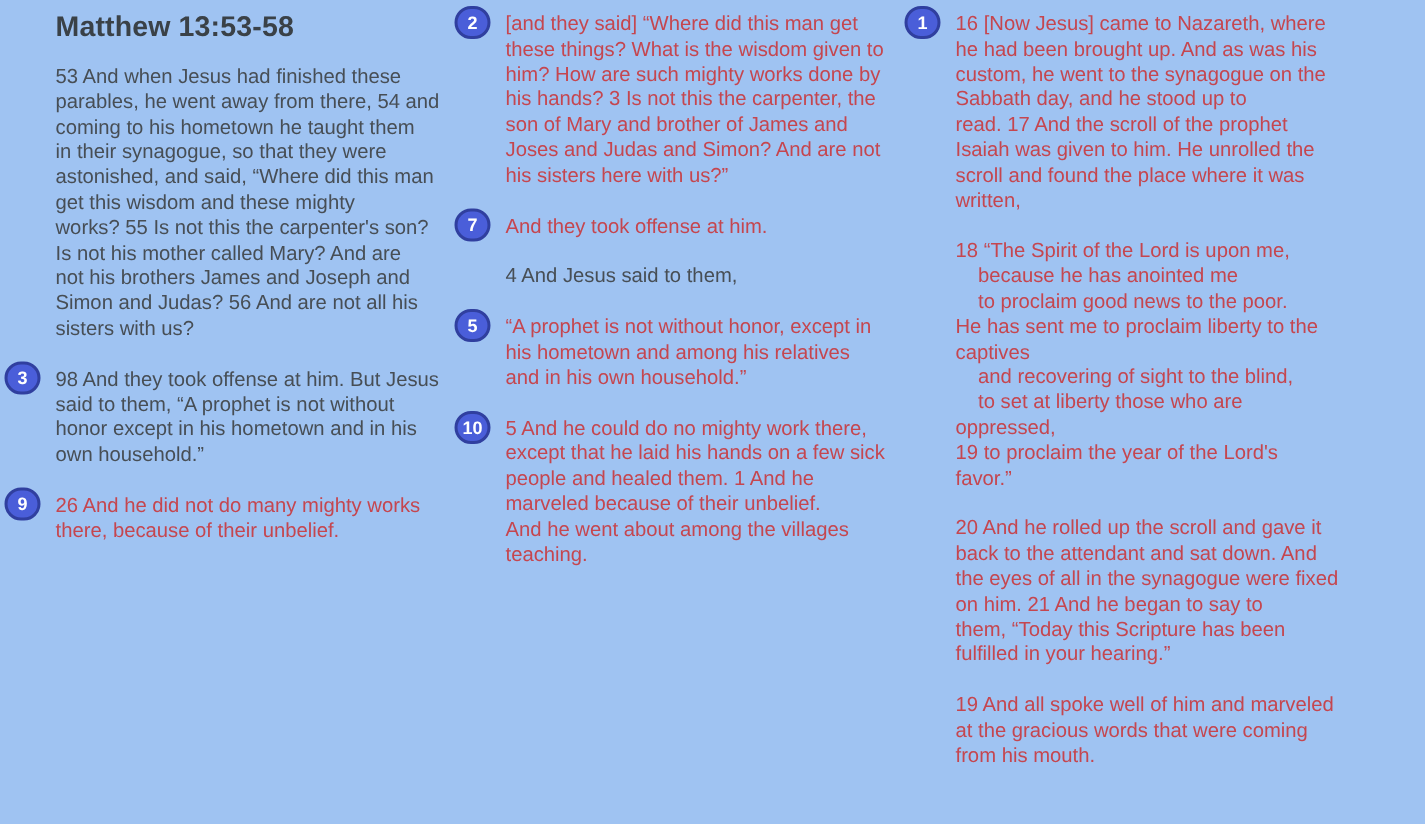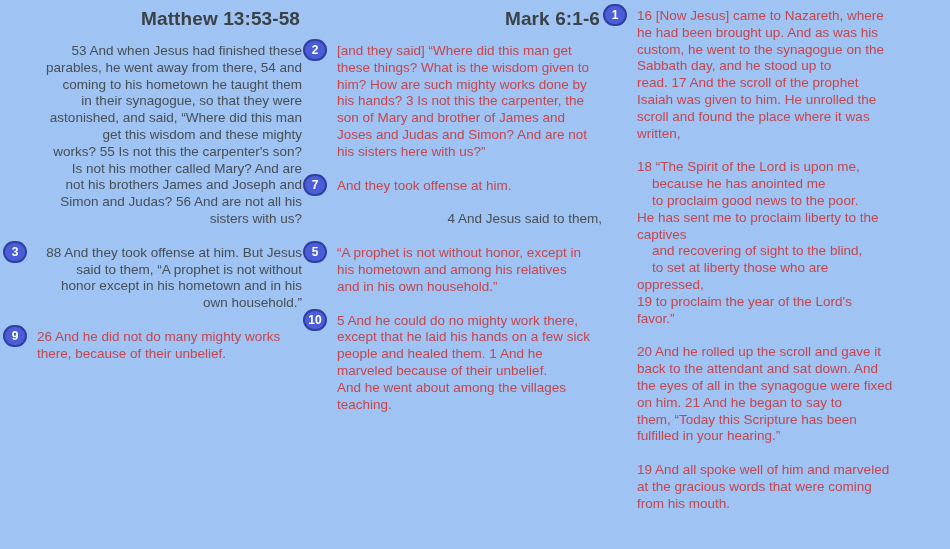--- a/index.html
+++ b/index.html
@@ -20,31 +20,30 @@
     width: 300px;
     box-sizing: border-box;
     padding-left: 37px;
   }
   .col-title {
     margin: 0 0 13px 0;
     font-size: 19px;
     font-weight: 700;
     color: var(--heading-text, #3a4147);
     letter-spacing: 0.1px;
-    text-align: right;
   }
   .para {
     position: relative;
     margin: 0 0 17px 0;
     width: 265px;
     font-size: 13.5px;
     line-height: 16.8px;
     white-space: pre-wrap;
   }
-  .para.normal   { color: var(--body-text, #474e55); text-align: right; }
+  .para.normal   { color: var(--body-text, #474e55); }
   .para.highlight { color: var(--highlight-text, #c5464f); }
   .badge {
     position: absolute;
     left: -34px;
     top: -4px;
     min-width: 18px;
     height: 18px;
     padding: 0 1px;
     box-sizing: content-box;
     background: var(--badge-bg, #4a5ed9);
@@ -70,29 +69,28 @@
 coming to his hometown he taught them
 in their synagogue, so that they were
 astonished, and said, “Where did this man
 get this wisdom and these mighty
 works? 55 Is not this the carpenter's son?
 Is not his mother called Mary? And are
 not his brothers James and Joseph and
 Simon and Judas? 56 And are not all his
 sisters with us?</span></div>
       <div class="para highlight"><span class="badge">3</span></div>
-      <div class="para normal"><span>88 And they took offense at him. But Jesus
+      <div class="para normal"><span>98 And they took offense at him. But Jesus
 said to them, “A prophet is not without
 honor except in his hometown and in his
 own household.”</span></div>
       <div class="para highlight"><span class="badge">9</span><span>26 And he did not do many mighty works
 there, because of their unbelief.</span></div>
     </section>
     <section class="column">
-      <h2 class="col-title">Mark 6:1-6</h2>
       <div class="para highlight"><span class="badge">2</span><span>[and they said] “Where did this man get
 these things? What is the wisdom given to
 him? How are such mighty works done by
 his hands? 3 Is not this the carpenter, the
 son of Mary and brother of James and
 Joses and Judas and Simon? And are not
 his sisters here with us?”</span></div>
       <div class="para highlight"><span class="badge">7</span><span>And they took offense at him.</span></div>
       <div class="para normal"><span>4 And Jesus said to them,</span></div>
       <div class="para highlight"><span class="badge">5</span><span>“A prophet is not without honor, except in

